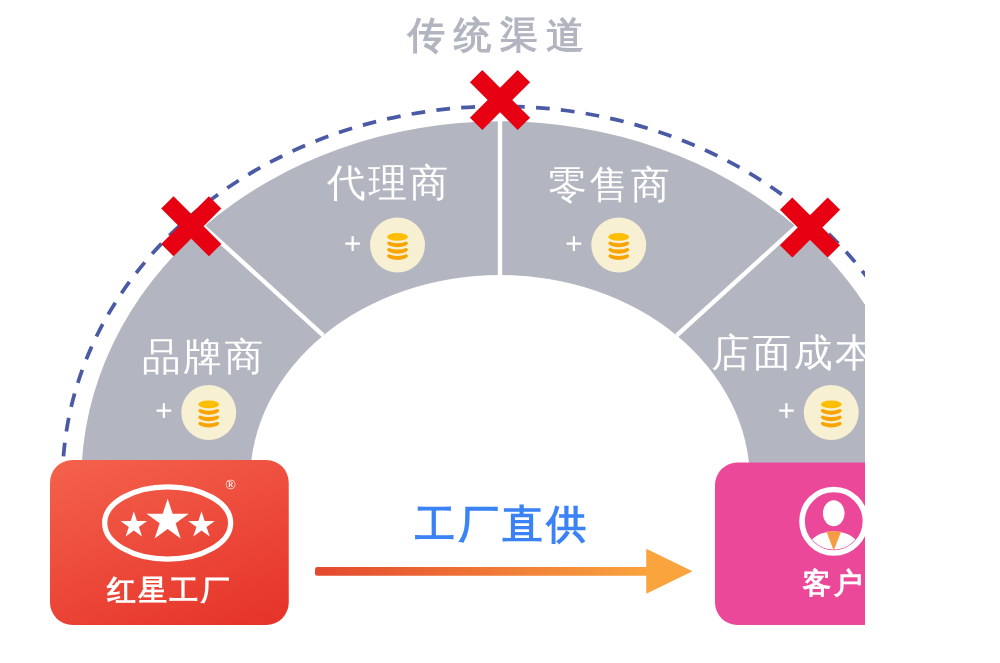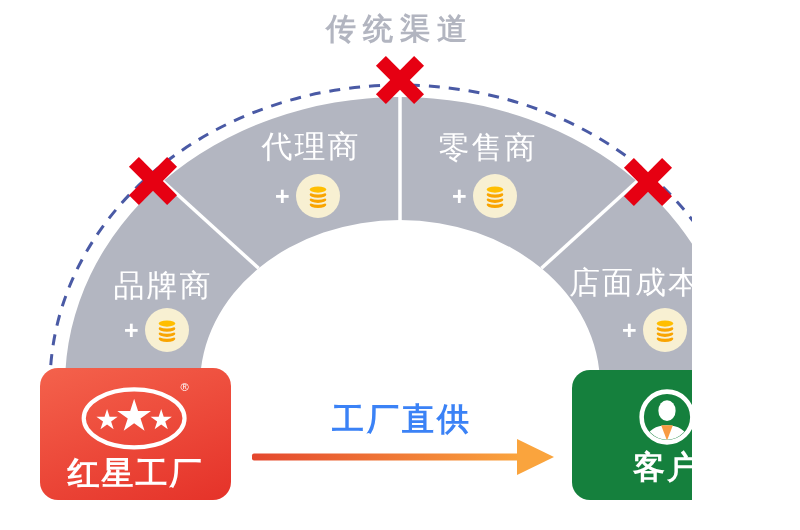--- a/index.html
+++ b/index.html
@@ -1,36 +1,36 @@
 <!DOCTYPE html>
 <html><head>
 <meta charset="utf-8">
 <style>
   html,body{margin:0;padding:0;background:#fff;}
   .stage{position:relative;width:692px;height:530px;overflow:hidden;background:#ffffff;
-         font-family:Liberation Sans, sans-serif;}
+         font-family:Liberation Serif, serif;}
   .title{position:absolute;left:400px;top:10px;transform:translateX(-50%);
          font-size:30px;font-weight:bold;color:#b2b5c0;letter-spacing:7px;white-space:nowrap;line-height:38px;}
   .arch{position:absolute;left:0;top:0;}
   .seg-label{position:absolute;transform:translateX(-50%);color:#ffffff;font-size:31px;
              letter-spacing:2px;line-height:30px;white-space:nowrap;font-weight:500;}
   .coin-group{position:absolute;display:flex;align-items:center;gap:7px;height:44px;}
   .plus{color:#ffffff;font-size:25px;font-weight:600;width:14px;text-align:center;line-height:44px;}
   .coin-circle{width:44px;height:44px;border-radius:50%;background:#f8f0d2;
                display:flex;align-items:center;justify-content:center;}
   .cross{position:absolute;width:54px;height:54px;}
   .cross i{position:absolute;left:0;top:20px;width:54px;height:14px;background:#e60012;display:block;}
   .cross i:first-child{transform:rotate(45deg);}
   .cross i:last-child{transform:rotate(-45deg);}
   .card{position:absolute;display:flex;flex-direction:column;align-items:center;
         justify-content:center;border-radius:18px;}
   .factory-box{left:40px;top:368px;width:191px;height:132px;
         background:linear-gradient(160deg,#f4624c 0%,#e53229 100%);gap:3px;}
-  .customer-box{left:572px;top:370px;width:190px;height:130px;background:#15803d;gap:5px;}
-  .card-label{color:#ffffff;font-size:32px;font-weight:bold;letter-spacing:2px;line-height:32px;white-space:nowrap;text-align:right;}
+  .customer-box{left:572px;top:370px;width:190px;height:130px;background:#ec4899;gap:5px;}
+  .card-label{color:#ffffff;font-size:23px;font-weight:bold;letter-spacing:2px;line-height:32px;white-space:nowrap;text-align:right;}
   .direct-label{position:absolute;left:402px;top:398px;transform:translateX(-50%);
         color:#3b82f6;font-size:32px;font-weight:bold;letter-spacing:3px;white-space:nowrap;}
   .arrow-svg{position:absolute;left:246px;top:432px;}
 </style>
 </head>
 <body>
 
 <div class="stage">
 
   <div class="title">传统渠道</div>

